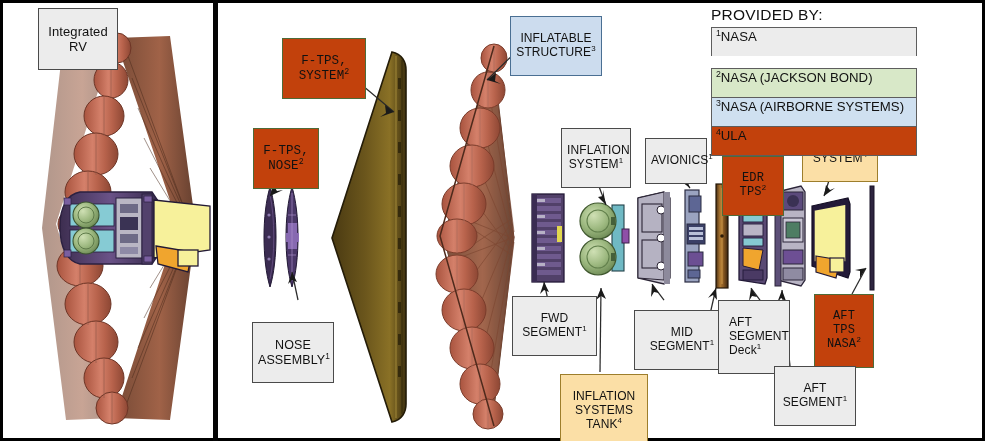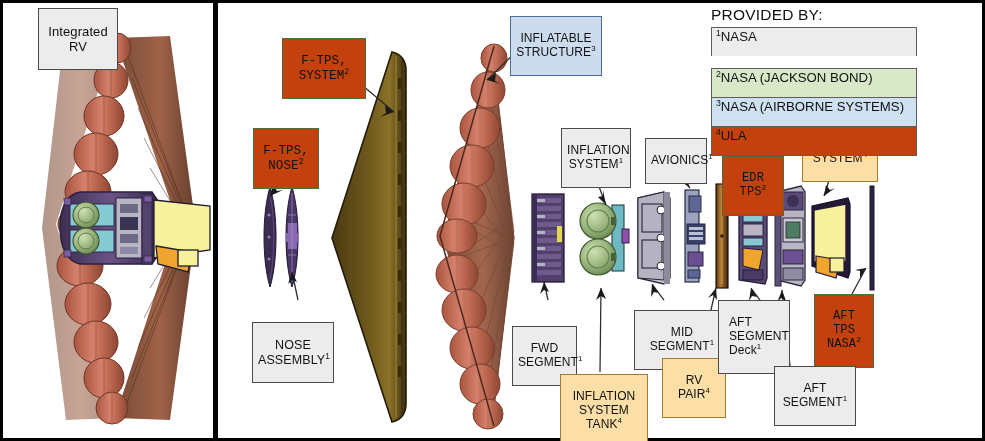--- a/index.html
+++ b/index.html
@@ -475,38 +475,35 @@
 
   <div class="lbl green" style="left:722px;top:140px;width:62px;font-size:12px;margin-top:16px;">
     <div><span>EDR TPS</span><span class="sup">2</span></div>
   </div>
 
   <div class="lbl orange" style="left:802px;top:122px;width:76px;font-size:12px;">
     <div>PARACHUTE</div>
     <div><span>SYSTEM</span><span class="sup">4</span></div>
   </div>
 
-  <div class="lbl gray" style="left:512px;top:326px;width:65px;font-size:12px;">
+  <div class="lbl gray" style="left:512px;top:296px;width:85px;font-size:12px;">
     <div>FWD</div>
     <div><span>SEGMENT</span><span class="sup">1</span></div>
   </div>
 
   <div class="lbl orange" style="left:560px;top:374px;width:88px;font-size:12px;">
     <div>INFLATION</div>
-    <div><span>SYSTEM TANK</span><span class="sup">4</span></div>
+    <div><span>SYSTEMS TANK</span><span class="sup">4</span></div>
   </div>
 
   <div class="lbl gray" style="left:634px;top:310px;width:96px;font-size:12px;">
     <div>MID</div>
     <div><span>SEGMENT</span><span class="sup">1</span></div>
   </div>
 
-  <div class="lbl orange" style="left:662px;top:358px;width:64px;font-size:12px;">
-    <div><span>RV PAIR</span><span class="sup">4</span></div>
-  </div>
 
   <div class="lbl gray" style="left:718px;top:300px;width:72px;font-size:12px;text-align:left;padding-left:10px;">
     <div>AFT</div>
     <div>SEGMENT</div>
     <div><span>Deck</span><span class="sup">1</span></div>
   </div>
 
   <div class="lbl green" style="left:814px;top:294px;width:60px;font-size:12px;">
     <div>AFT</div>
     <div>TPS</div>

